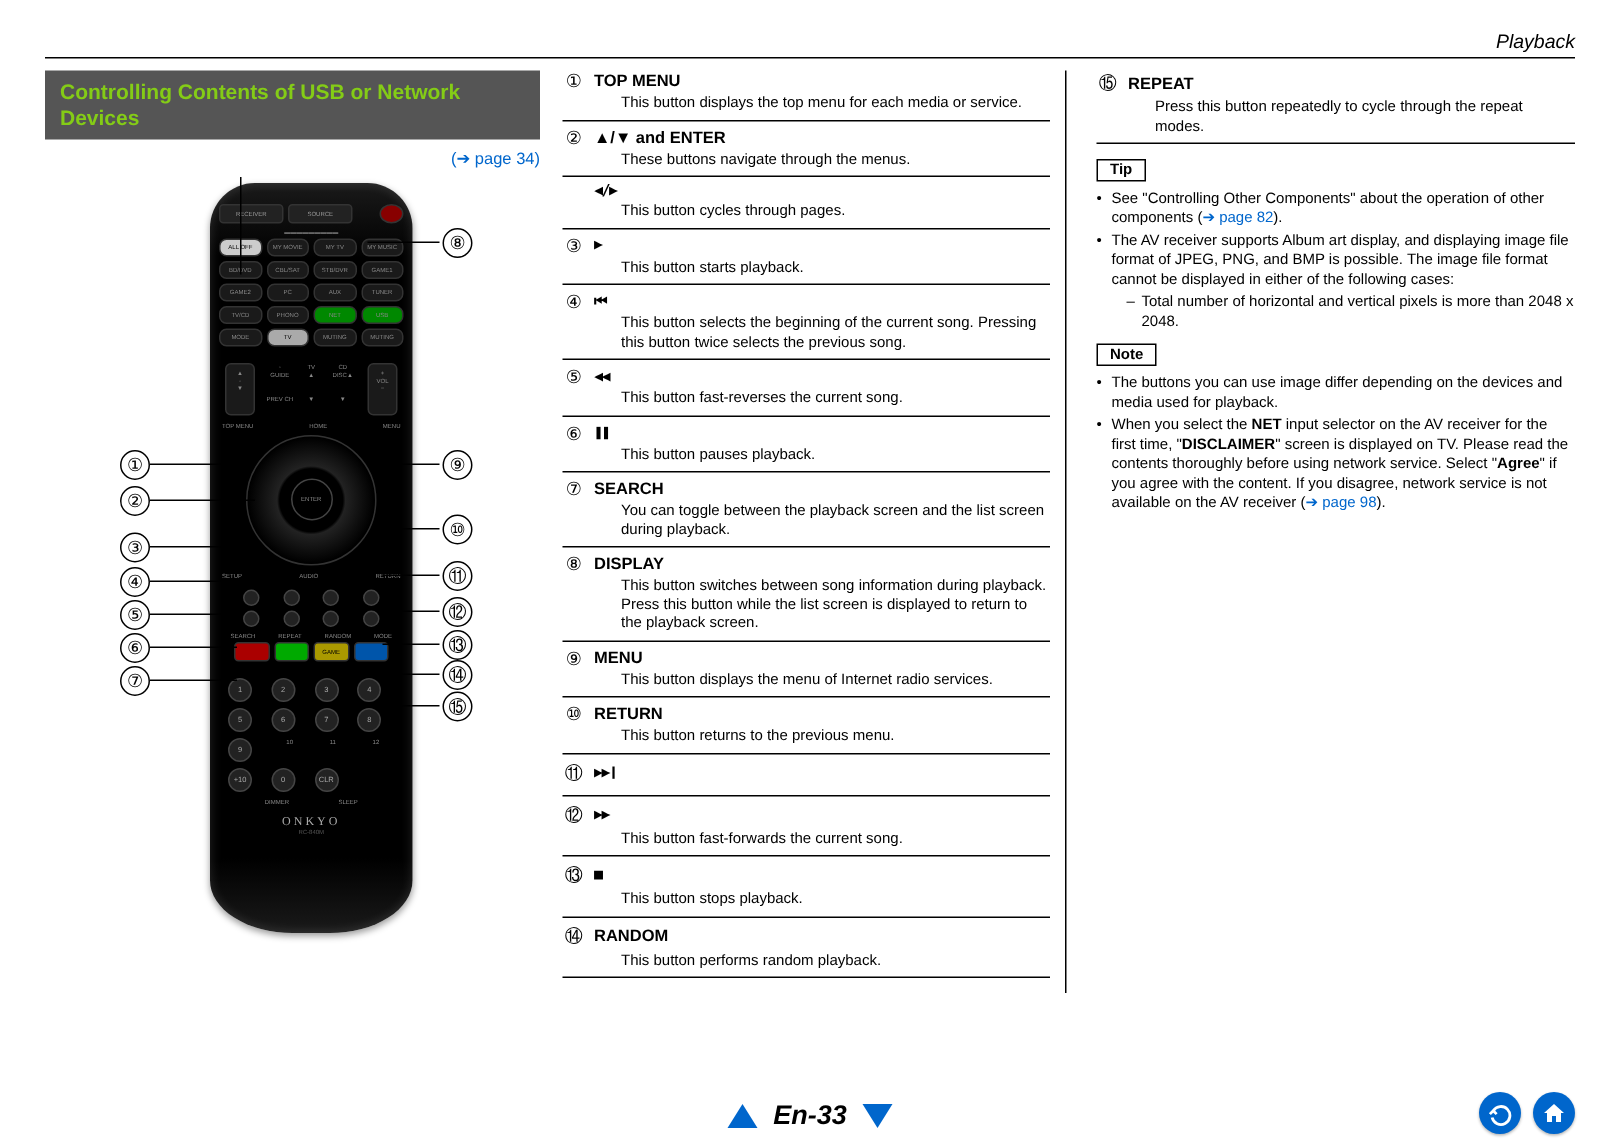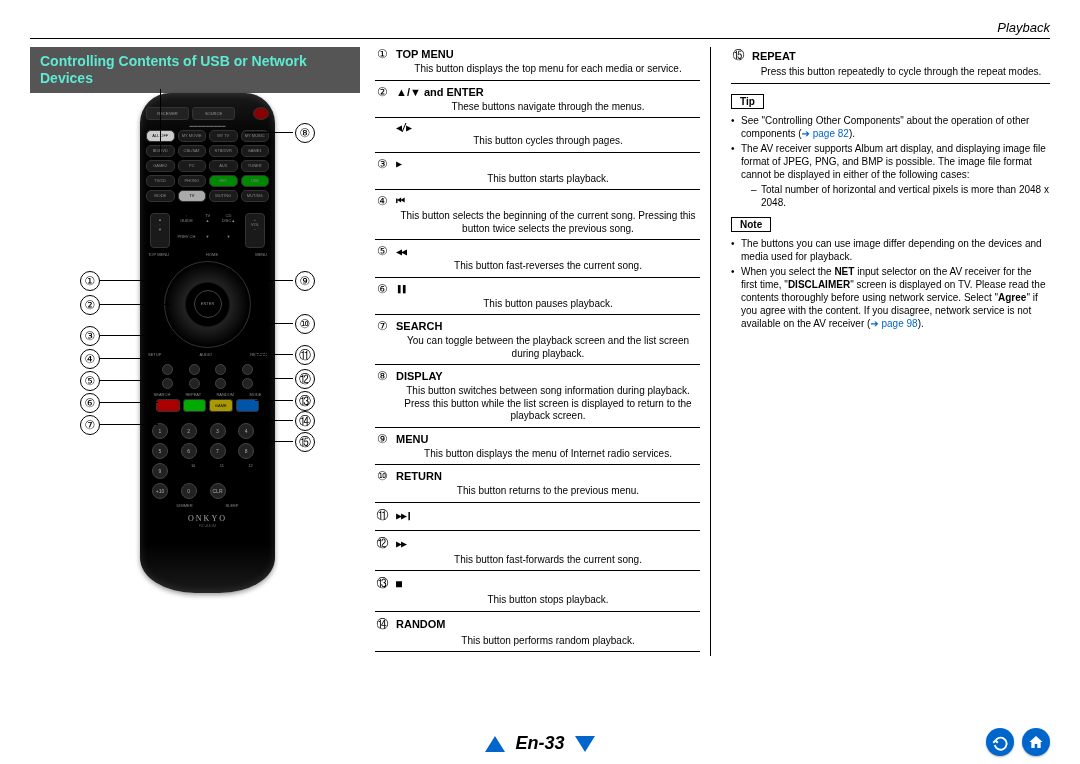--- a/index.html
+++ b/index.html
@@ -40,21 +40,21 @@
     flex-shrink: 0;
     border-right: 1px solid #000;
     padding-right: 10px;
   }
   .col-right {
     flex: 1;
     padding-left: 5px;
   }
   .title-box {
     background: #555;
-    color: #5eead4;
+    color: #84cc16;
     font-weight: bold;
     font-size: 14px;
     padding: 6px 10px;
     line-height: 1.2;
   }
   .page-ref {
     text-align: right;
     color: #0066cc;
     font-size: 11px;
     margin: 6px 0 10px 0;
@@ -129,21 +129,21 @@
     background: #000;
   }
   
   .item-block { border-bottom: 1px solid #000; padding-bottom: 4px; margin-bottom: 4px;}
   .item-head { display:flex; gap:6px; align-items:center; margin-bottom:2px;}
   .circled {
     display:inline-block; min-width:15px; text-align:center;
     font-size:12px;
   }
   .item-title { font-weight:bold; font-size:11px; }
-  .item-desc { font-size:10px; line-height:1.25; margin-left:21px;text-align:center;}
+  .item-desc { font-size:10px; line-height:1.25; margin-left:39px;}
   .icon-txt { font-family: monospace; font-size:10px; letter-spacing:-1px;}
   
   .tip-box,.note-box{
     border:1px solid #000; font-weight:bold; font-size:10px;
     display:inline-block; padding:1px 8px; margin: 6px 0 3px 0;
   }
   .bullet-list{font-size:10px;line-height:1.3;padding-left:0;list-style:none;margin:2px 0;}
   .bullet-list li{position:relative;padding-left:10px;margin-bottom:2px;}
   .bullet-list li:before{content:"•";position:absolute;left:0;}
   .sub-list{padding-left:10px;list-style:none;margin:2px 0;}
@@ -169,20 +169,21 @@
 </style>
 </head>
 <body>
 
 <div class="page">
   <div class="header-right">Playback</div>
   <div class="columns">
 
     <div class="col-left">
       <div class="title-box">Controlling Contents of USB or Network Devices</div>
+      <div class="page-ref">(➔ page 34)</div>
       <div class="remote-area">
 
         <div class="remote-body">
           <div class="remote-section" style="padding-top:14px;">
             <div class="btn-row">
                 <div class="pill-btn">RECEIVER</div>
                 <div class="pill-btn">SOURCE</div>
                 <div style="width:12px"></div>
                 <div class="pill-btn" style="flex:0 0 14px;border-radius:50%;background:#800"></div>
               </div>

